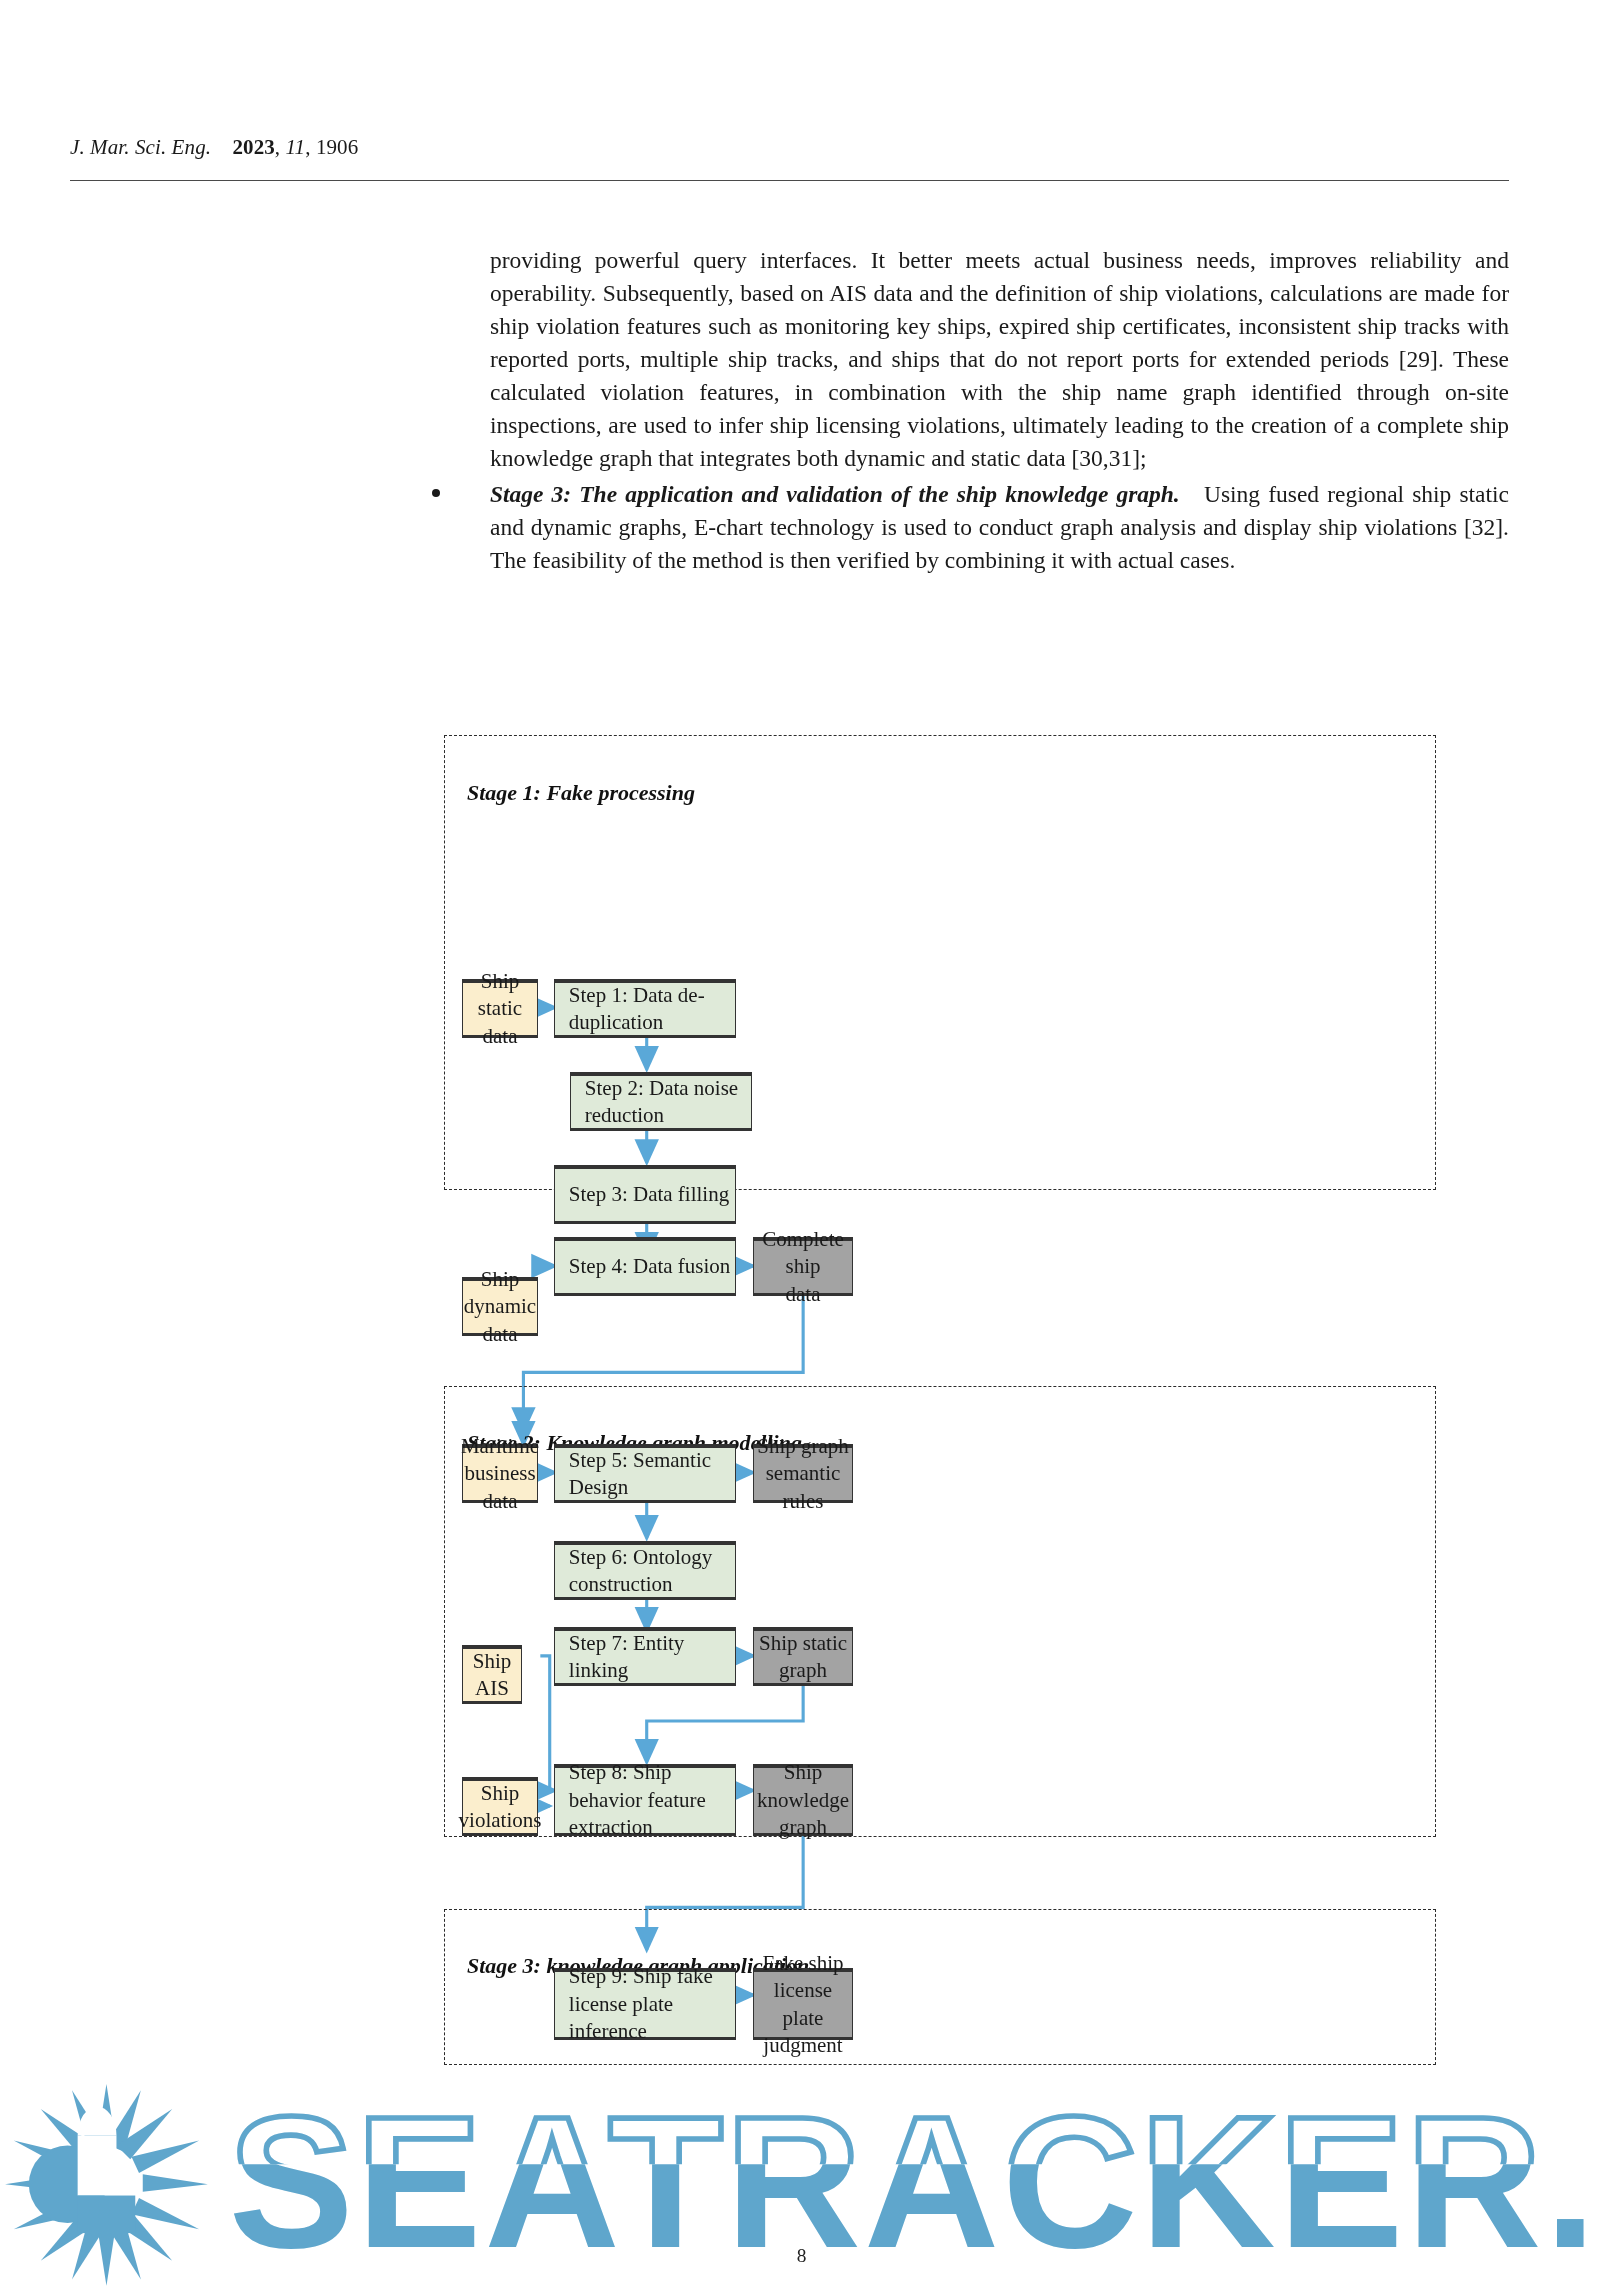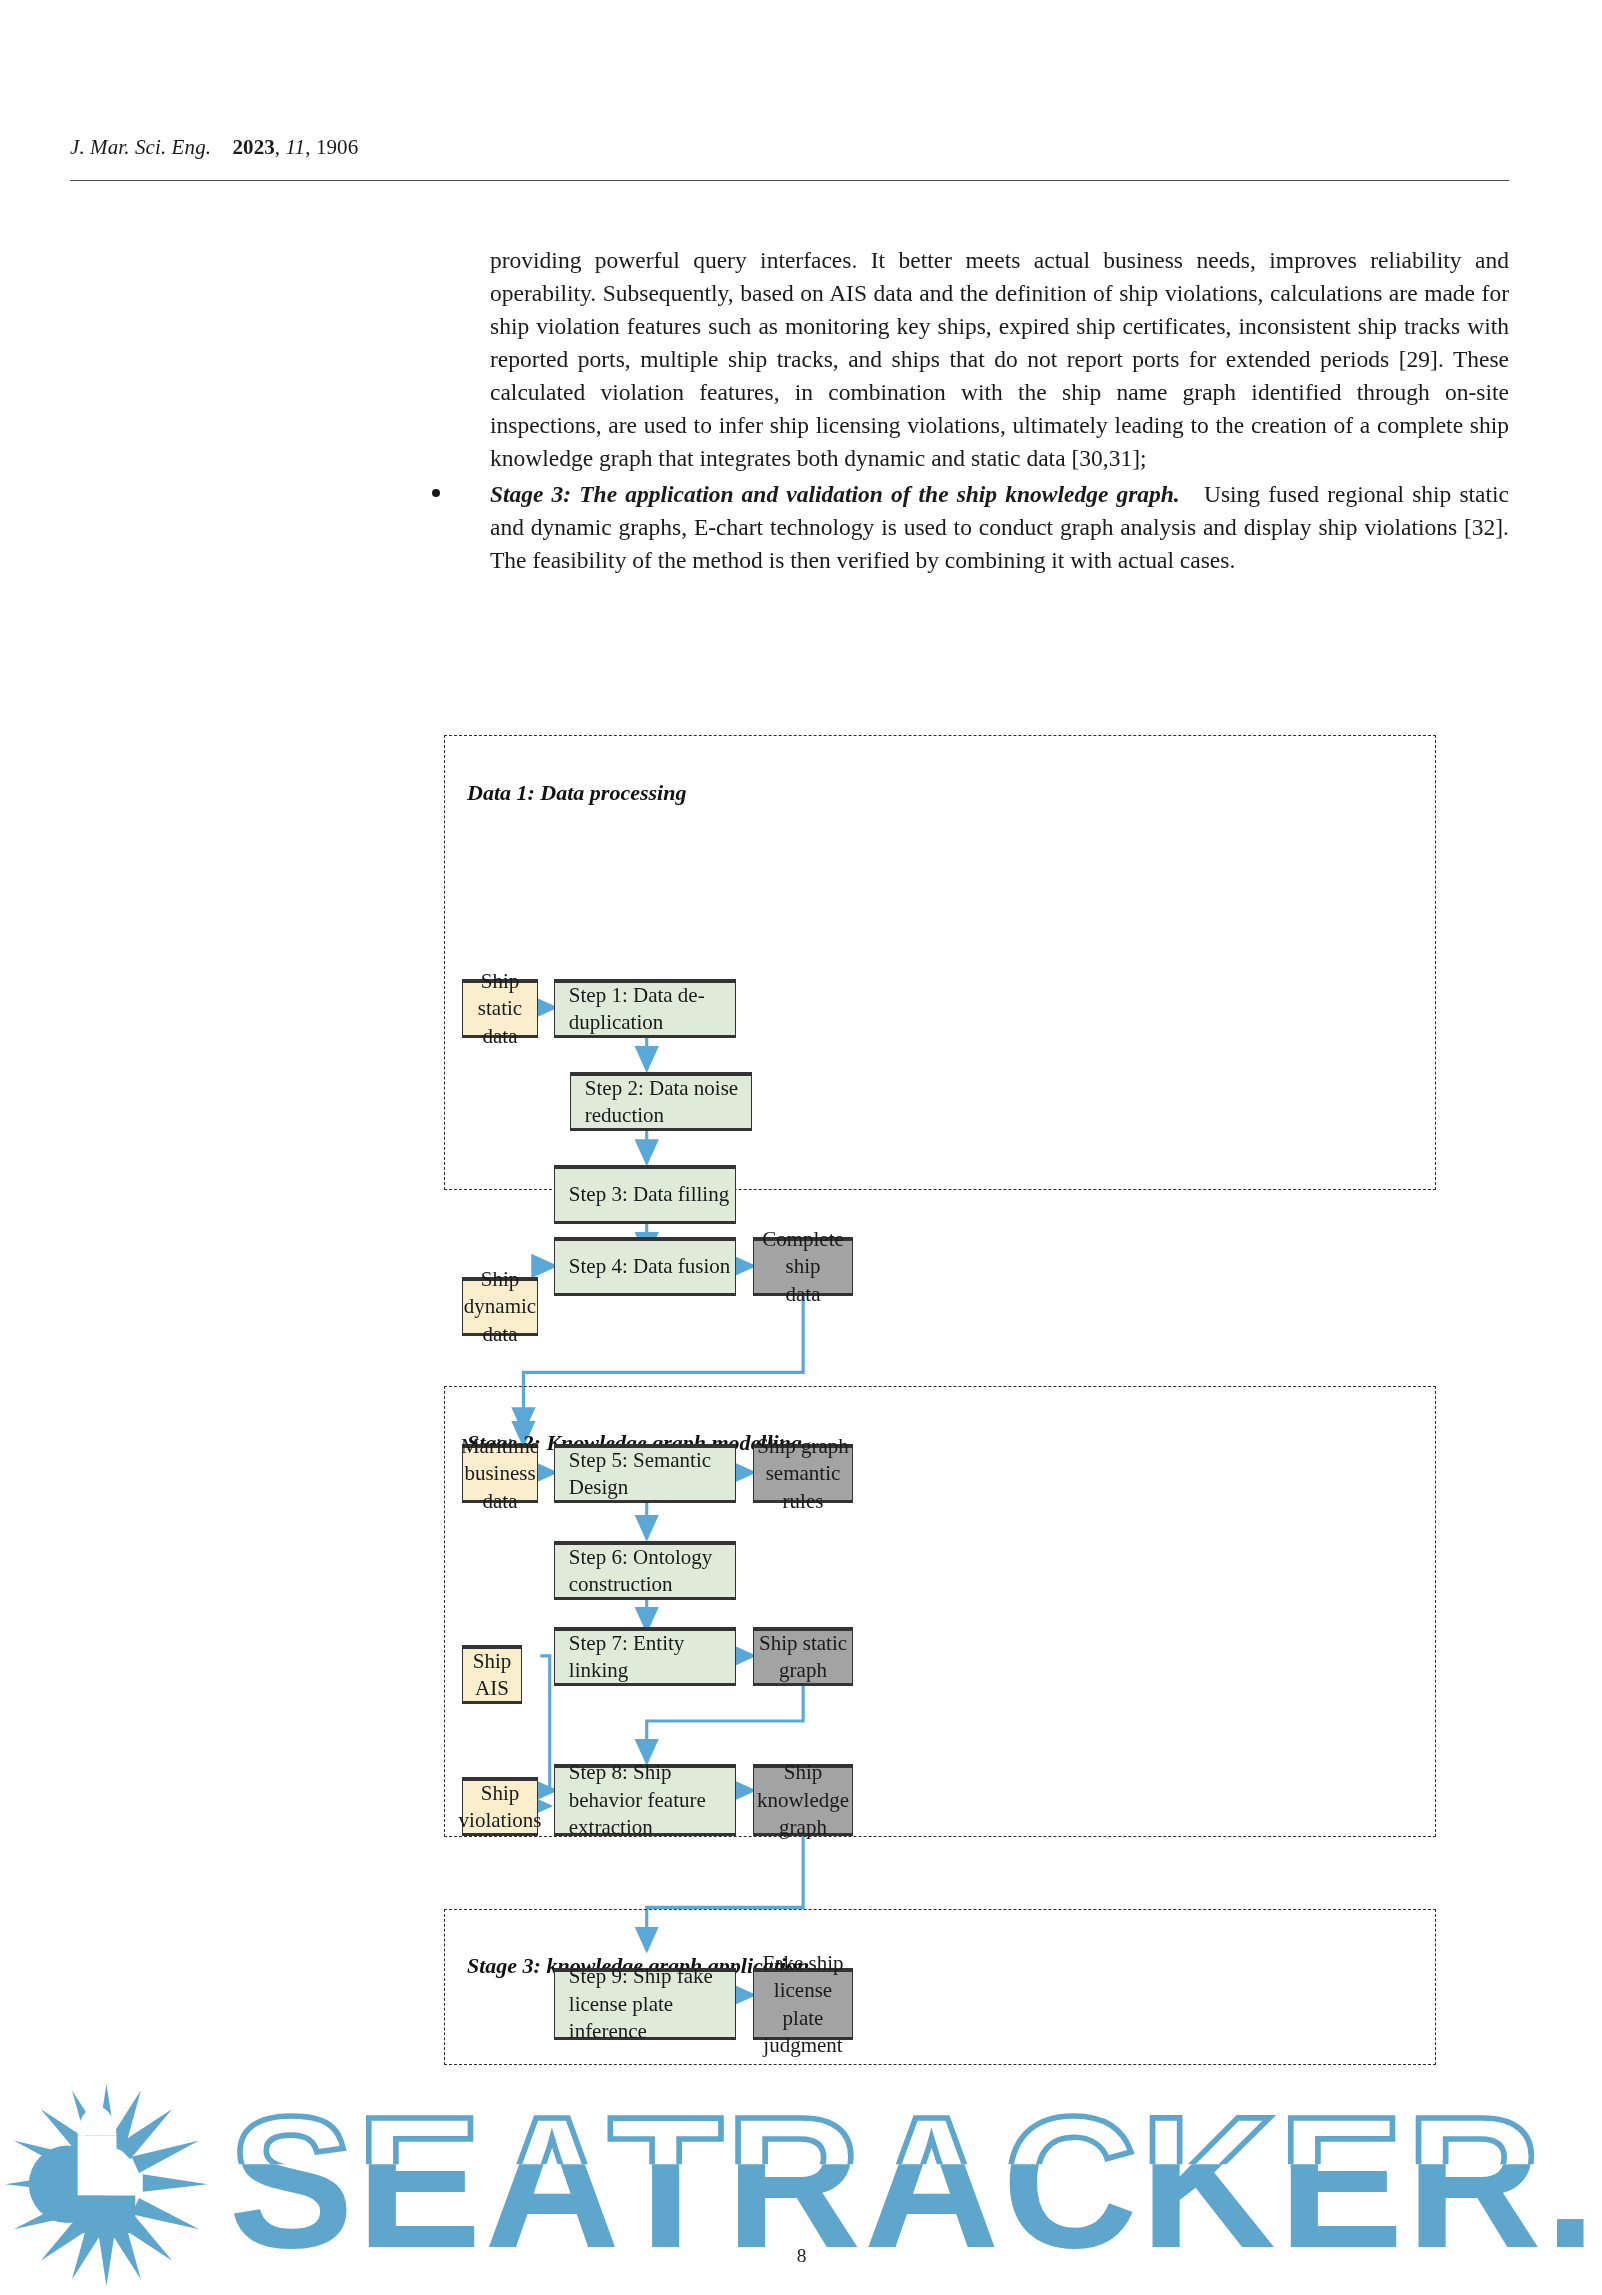--- a/index.html
+++ b/index.html
@@ -207,21 +207,21 @@
         <path d="M163,1718 L178,1718"></path>
         <path d="M477,1693 L503,1693"></path>
 
         <path d="M583,1760 L583,1880 L333,1880 L333,1948"></path>
 
         <path d="M477,2020 L503,2020"></path>
       </g>
     </svg>
 
     <div class="stage-box" style="left:6.3px; top:3.8px; width:992px; height:455px;"></div>
-    <div class="stage-title" style="left:29px; top:49px;">Data 1: Data processing</div>
+    <div class="stage-title" style="left:29px; top:49px;">Stage 1: Fake processing</div>
 
     <div class="node n-yellow center" style="left:24px; top:248px; width:76px; height:59px; white-space:pre-line;">Ship static
 data</div>
 
     <div class="node n-green left" style="left:116px; top:248px; width:182px; height:59px;">Step 1: Data de-duplication</div>
 
     <div class="node n-green left" style="left:116px; top:341px; width:182px; height:59px;margin-left:16px;">Step 2: Data noise reduction</div>
 
     <div class="node n-green left" style="left:116px; top:434px; width:182px; height:59px;">Step 3: Data filling</div>
 

